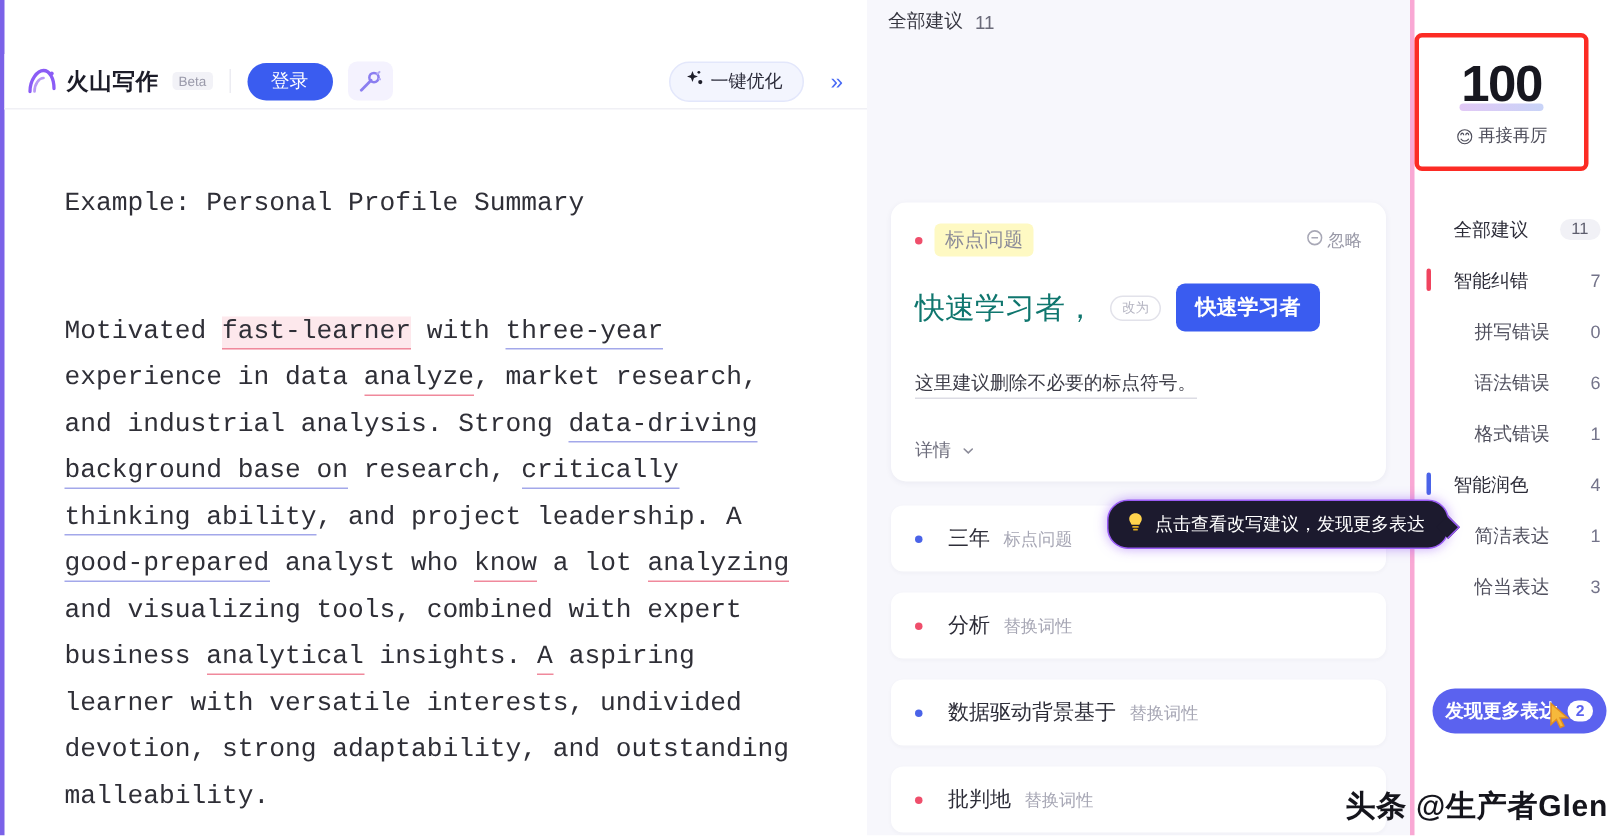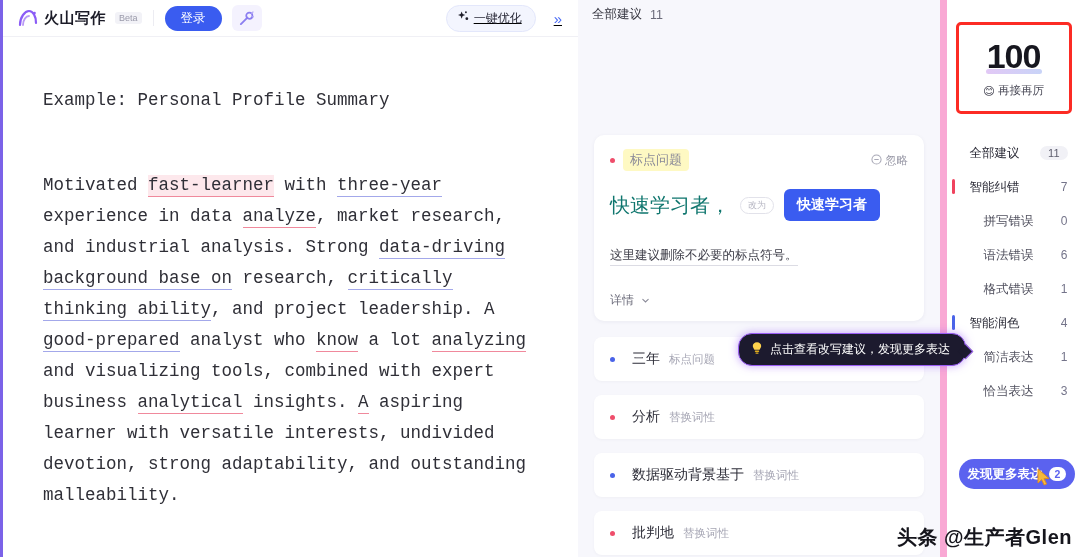--- a/index.html
+++ b/index.html
@@ -18,20 +18,21 @@
     border-left: 3px solid #7b62e8;
     position: relative;
     display: flex; flex-direction: column;
   }
   .topbar {
     height: 37px; min-height: 37px;
     display: flex; align-items: center;
     padding: 0 12px 0 14px;
     border-bottom: 1px solid #f0f0f5;
     background: #fff;
+    margin-top: 36px;
   }
   .brand { display: flex; align-items: center; gap: 5px; }
   .brand-mark {
     width: 22px; height: 20px; position: relative; display: inline-block;
   }
   .brand-name {
     font-size: 15px; font-weight: 700; color: #1c1c28; letter-spacing: .5px;
   }
   .beta-tag {
     font-size: 9px; color: #9a9aaa; background: #f2f2f7;
@@ -42,21 +43,21 @@
   .login-btn {
     background: #3a5cf0; color: #fff; font-size: 12.5px;
     border-radius: 14px; padding: 4px 16px; border: none; cursor: pointer;
     font-family: "Liberation Sans", sans-serif;
   }
   .magic-icon {
     width: 30px; height: 26px; margin-left: 10px;
     display: flex; align-items: center; justify-content: center;
     background: #f4f2fe; border-radius: 6px; cursor: pointer;
   }
-  .topbar-right { margin-left: auto; display: flex; align-items: center; text-decoration: underline; }
+  .topbar-right { margin-left: auto; display: flex; align-items: center; }
   .optimize-btn {
     display: flex; align-items: center; gap: 4px;
     background: #f3f5fe; border: 1px solid #e3e7fb;
     color: #2b2b3a; font-size: 12px;
     border-radius: 14px; padding: 4px 13px 4px 10px; cursor: pointer;
   }
   .chev-btn {
     margin-left: 14px; color: #4a6bf5; font-size: 15px;
     cursor: pointer; padding: 0 4px; line-height: 1;
   }
@@ -147,22 +148,22 @@
   .tooltip:after {
     content: ""; position: absolute; right: -6px; top: 12px;
     width: 10px; height: 10px; background: #1c1a2e;
     border-right: 1.5px solid #9a5cf5; border-top: 1.5px solid #9a5cf5;
     transform: rotate(45deg);
   }
 
   
   .right-col {
     width: 140px; height: 557px; background: #fff;
-    display: flex; flex-direction: column; align-items: center;
-    position: relative; border-left: 7px solid #f9a8d4;
+    display: flex; flex-direction: column; align-items: flex-start;
+    position: relative; border-left: 3px solid #f9a8d4;
   }
   .score-box {
     margin-top: 22px; width: 116px; height: 92px;
     border: 3px solid #fc2b24; border-radius: 5px;
     display: flex; flex-direction: column; align-items: center;
     justify-content: center; background: #fff;
   }
   .score-num {
     font-size: 34px; font-weight: 700; color: #17171f;
     letter-spacing: -1px; line-height: 36px; position: relative;

